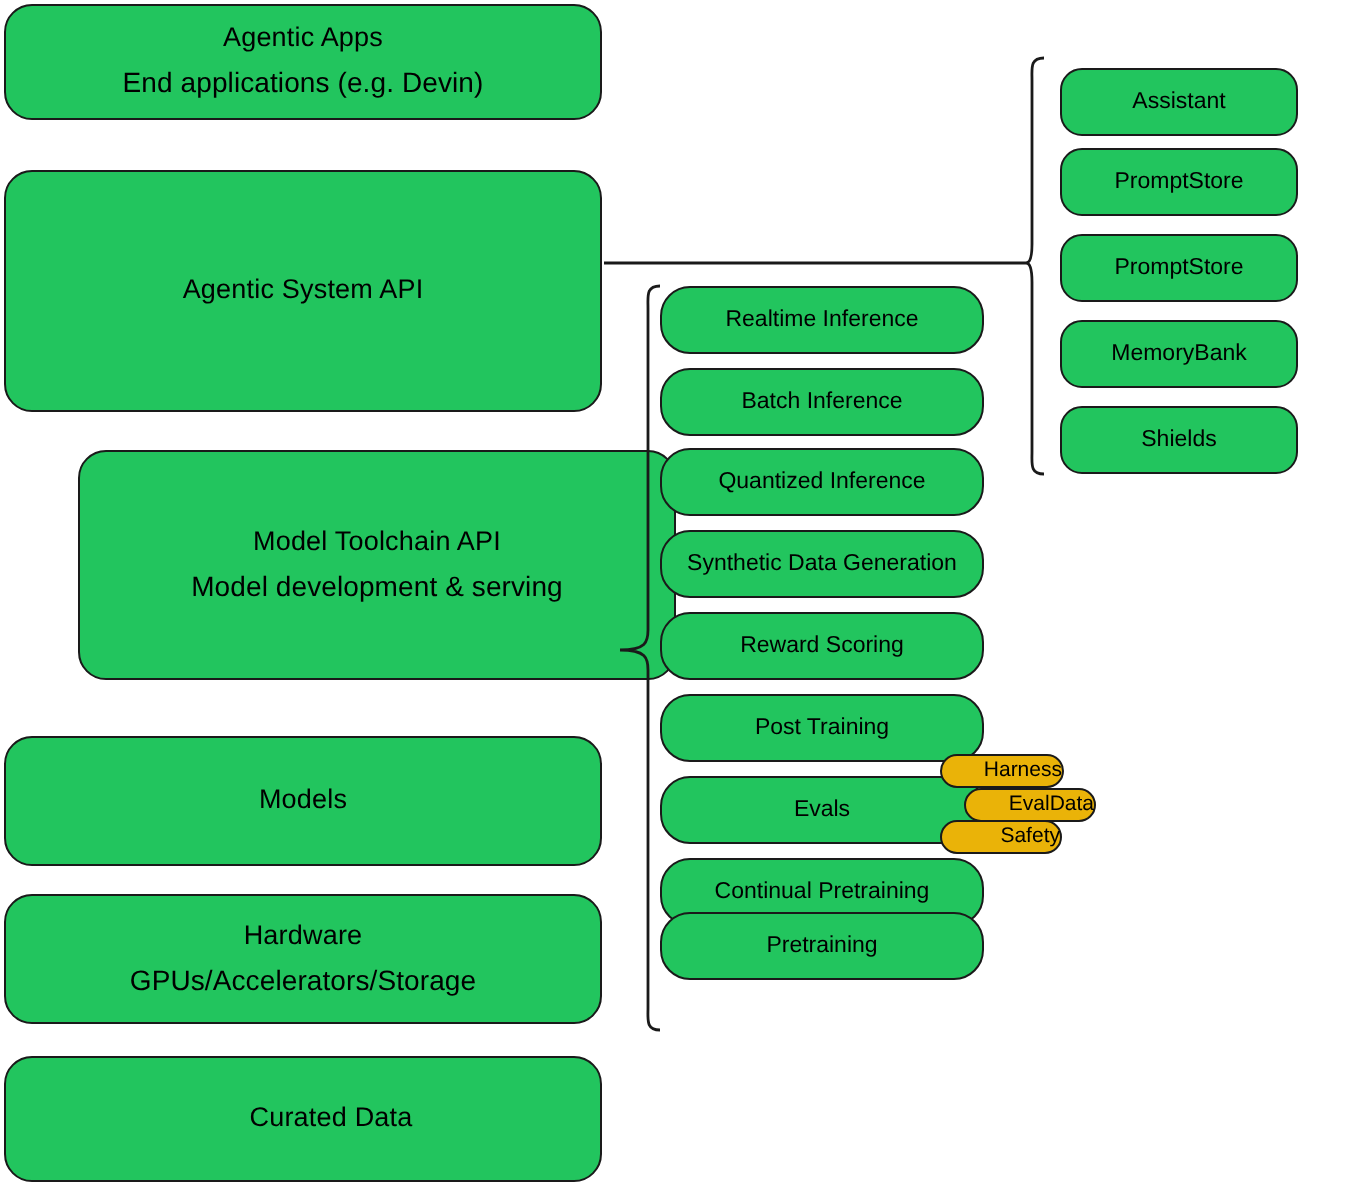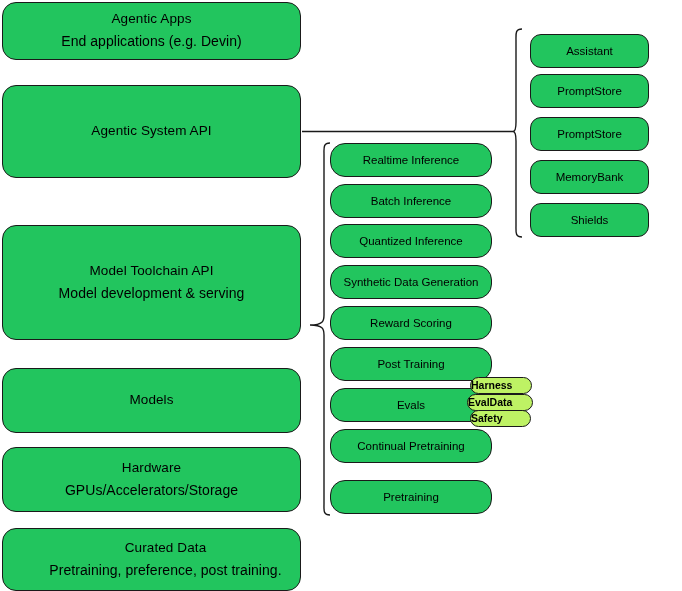--- a/index.html
+++ b/index.html
@@ -47,22 +47,22 @@
     font-size: 13.5px;
     letter-spacing: 0.1px;
   }
   .layer .sub {
     font-size: 14px;
     margin-top: 5px;
     letter-spacing: 0.05px;
   }
 
   #layer-agentic-apps     { top: 2px;   height: 58px; }
-  #layer-agentic-api      { top: 85px;  height: 93px; }
-  #layer-toolchain-api    { top: 225px; height: 115px; }
+  #layer-agentic-api      { top: 85px;  height: 121px; }
+  #layer-toolchain-api    { top: 225px; height: 115px; margin-left: 37px; }
   #layer-models           { top: 368px; height: 65px; }
   #layer-hardware         { top: 447px; height: 65px; }
   #layer-curated-data     { top: 528px; height: 63px; padding-left: 28px; }
 
   
   .mid {
     left: 330px;
     width: 162px;
     height: 34px;
     border-radius: 15px;
@@ -75,34 +75,33 @@
     width: 119px;
     height: 34px;
     border-radius: 11px;
     font-size: 11.5px;
   }
 
   
   .pill {
     position: absolute;
     box-sizing: border-box;
-    background: #bef264;
+    background: #eab308;
     border: 1.4px solid #1a1a1a;
     border-radius: 11px;
     height: 17px;
     display: flex;
     align-items: center;
-    justify-content: flex-start;
+    justify-content: flex-end;
     font-size: 10.5px;
     line-height: 1;
     z-index: 5;
-    font-weight: bold;
   }
   #pill-harness  { left: 470px; width: 62px; top: 377px; }
-  #pill-evaldata { left: 467px; width: 66px; top: 394px; }
+  #pill-evaldata { left: 482px; width: 66px; top: 394px; }
   #pill-safety   { left: 470px; width: 61px; top: 410px; }
 
   
   #connectors {
     position: absolute;
     left: 0; top: 0;
     width: 682px;
     height: 591px;
     pointer-events: none;
     z-index: 1;
@@ -157,21 +156,20 @@
     <div class="title">Models</div>
   </div>
 
   <div class="box layer" id="layer-hardware">
     <div class="title">Hardware</div>
     <div class="sub">GPUs/Accelerators/Storage</div>
   </div>
 
   <div class="box layer" id="layer-curated-data">
     <div class="title">Curated Data</div>
-    <div class="sub">Pretraining, preference, post training.</div>
   </div>
 
   <div class="box mid" style="top:143px">
     <span>Realtime Inference</span>
   </div>
   <div class="box mid" style="top:184px">
     <span>Batch Inference</span>
   </div>
   <div class="box mid" style="top:224px">
     <span>Quantized Inference</span>
@@ -184,21 +182,21 @@
   </div>
   <div class="box mid" style="top:306px">
     <span>Reward Scoring</span>
   </div>
   <div class="box mid" style="top:388px">
     <span>Evals</span>
   </div>
   <div class="box mid" style="top:429px">
     <span>Continual Pretraining</span>
   </div>
-  <div class="box mid" style="top:480px">
+  <div class="box mid" style="top:456px">
     <span>Pretraining</span>
   </div>
 
   <div class="pill" id="pill-harness">
     <span>Harness</span>
   </div>
   <div class="pill" id="pill-evaldata">
     <span>EvalData</span>
   </div>
   <div class="pill" id="pill-safety">

